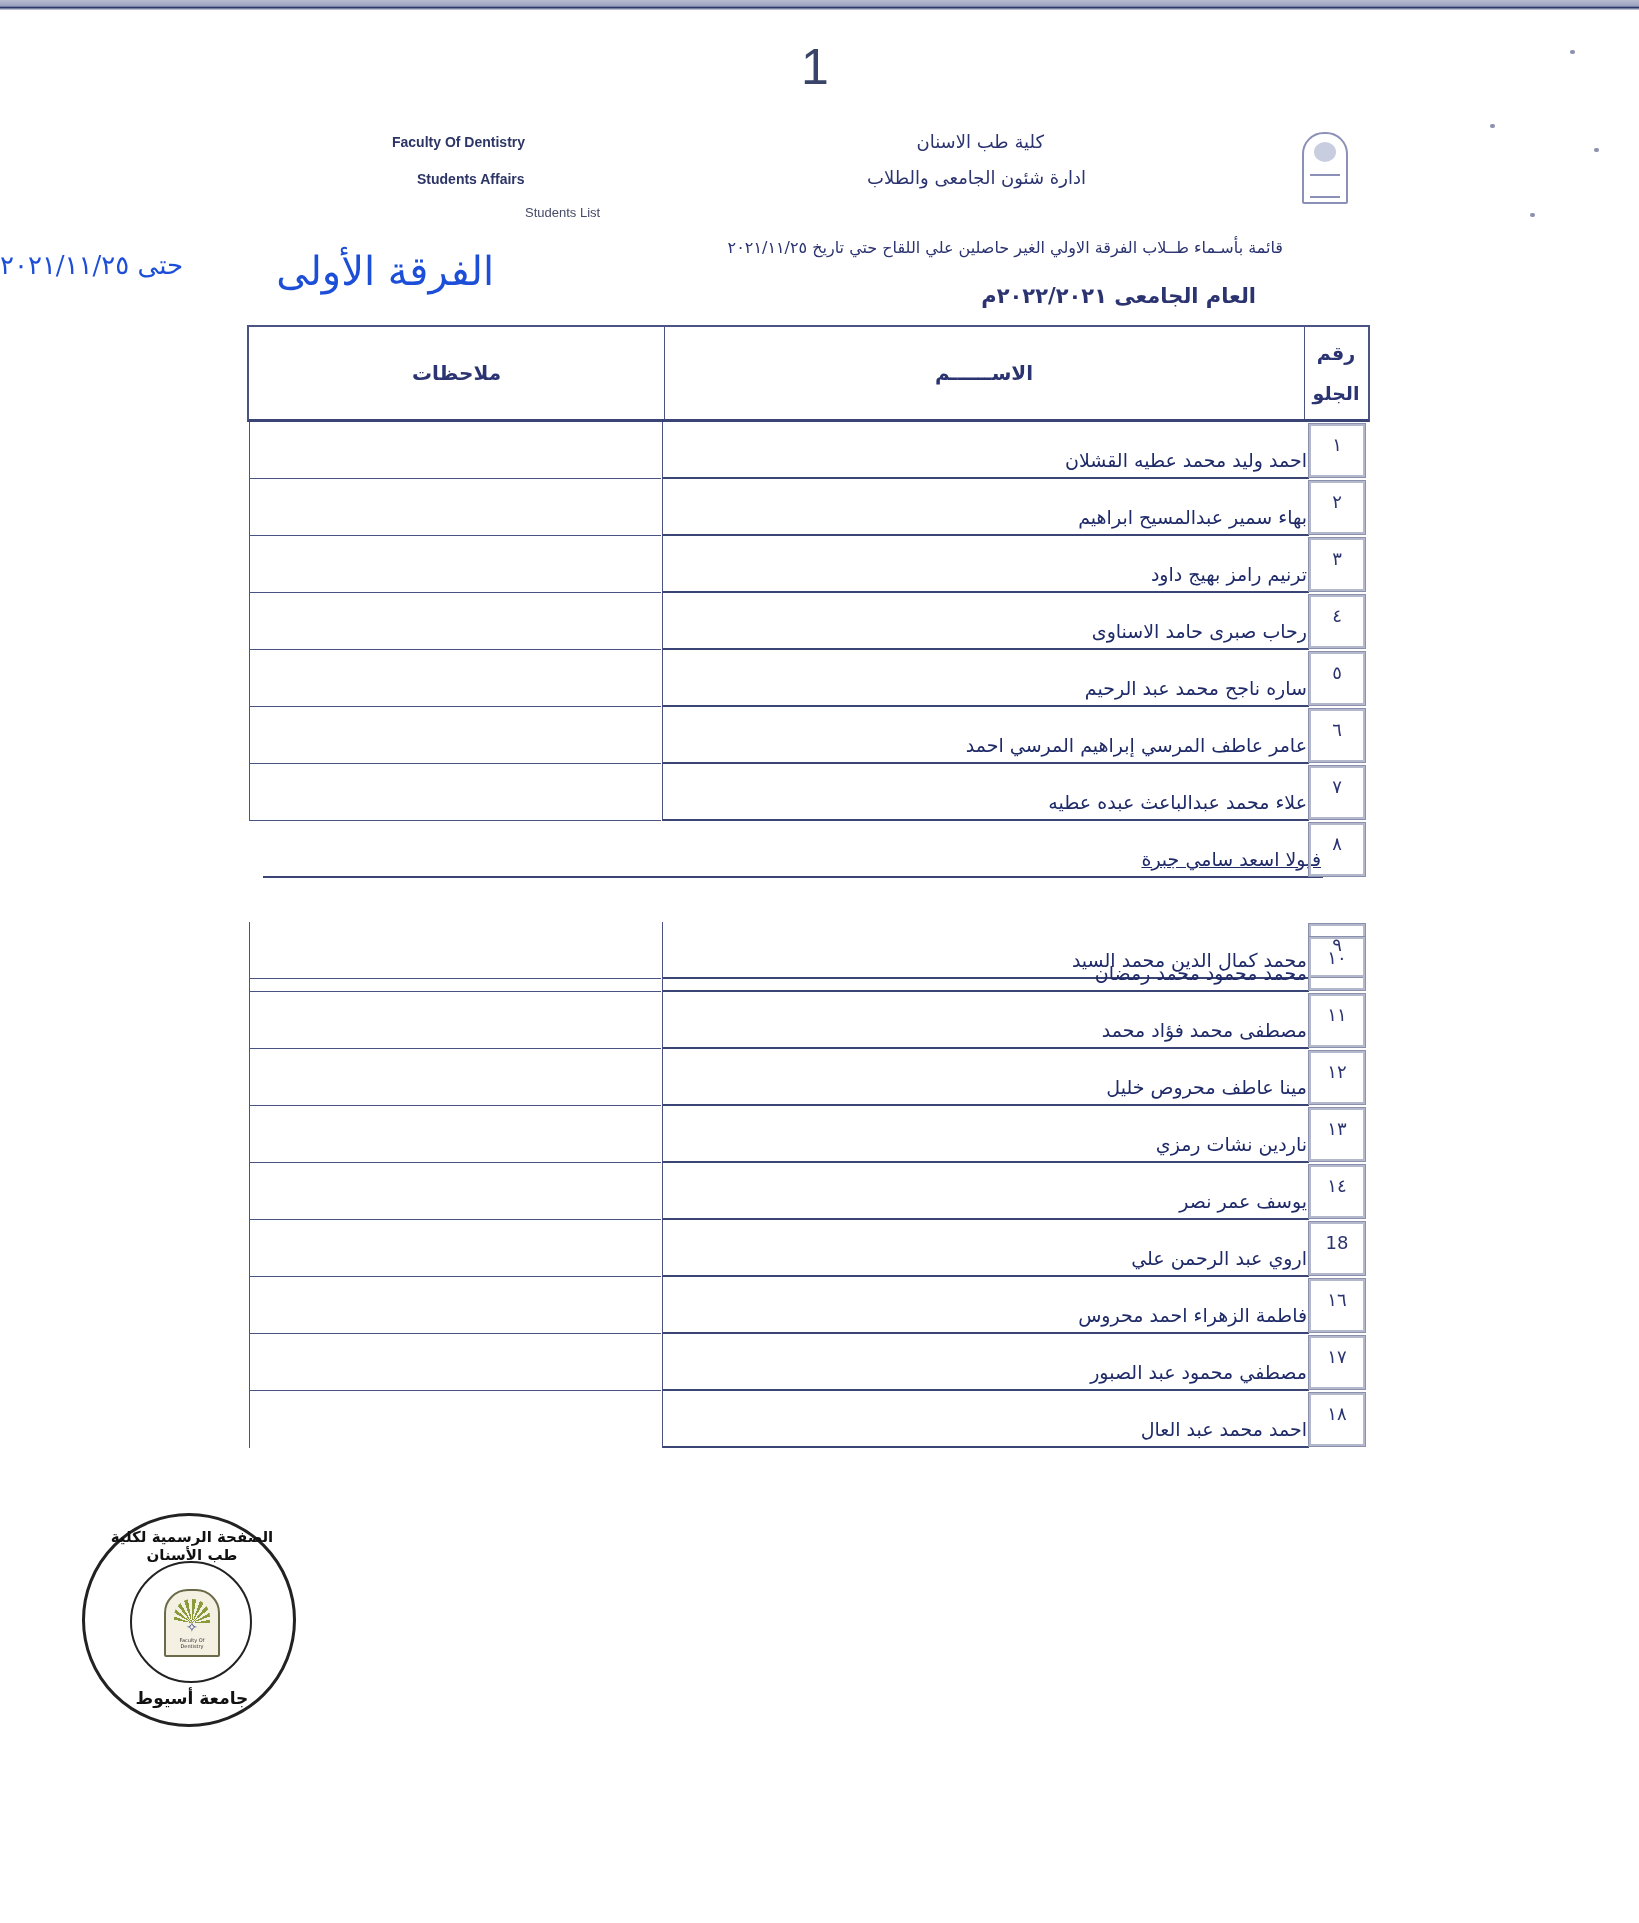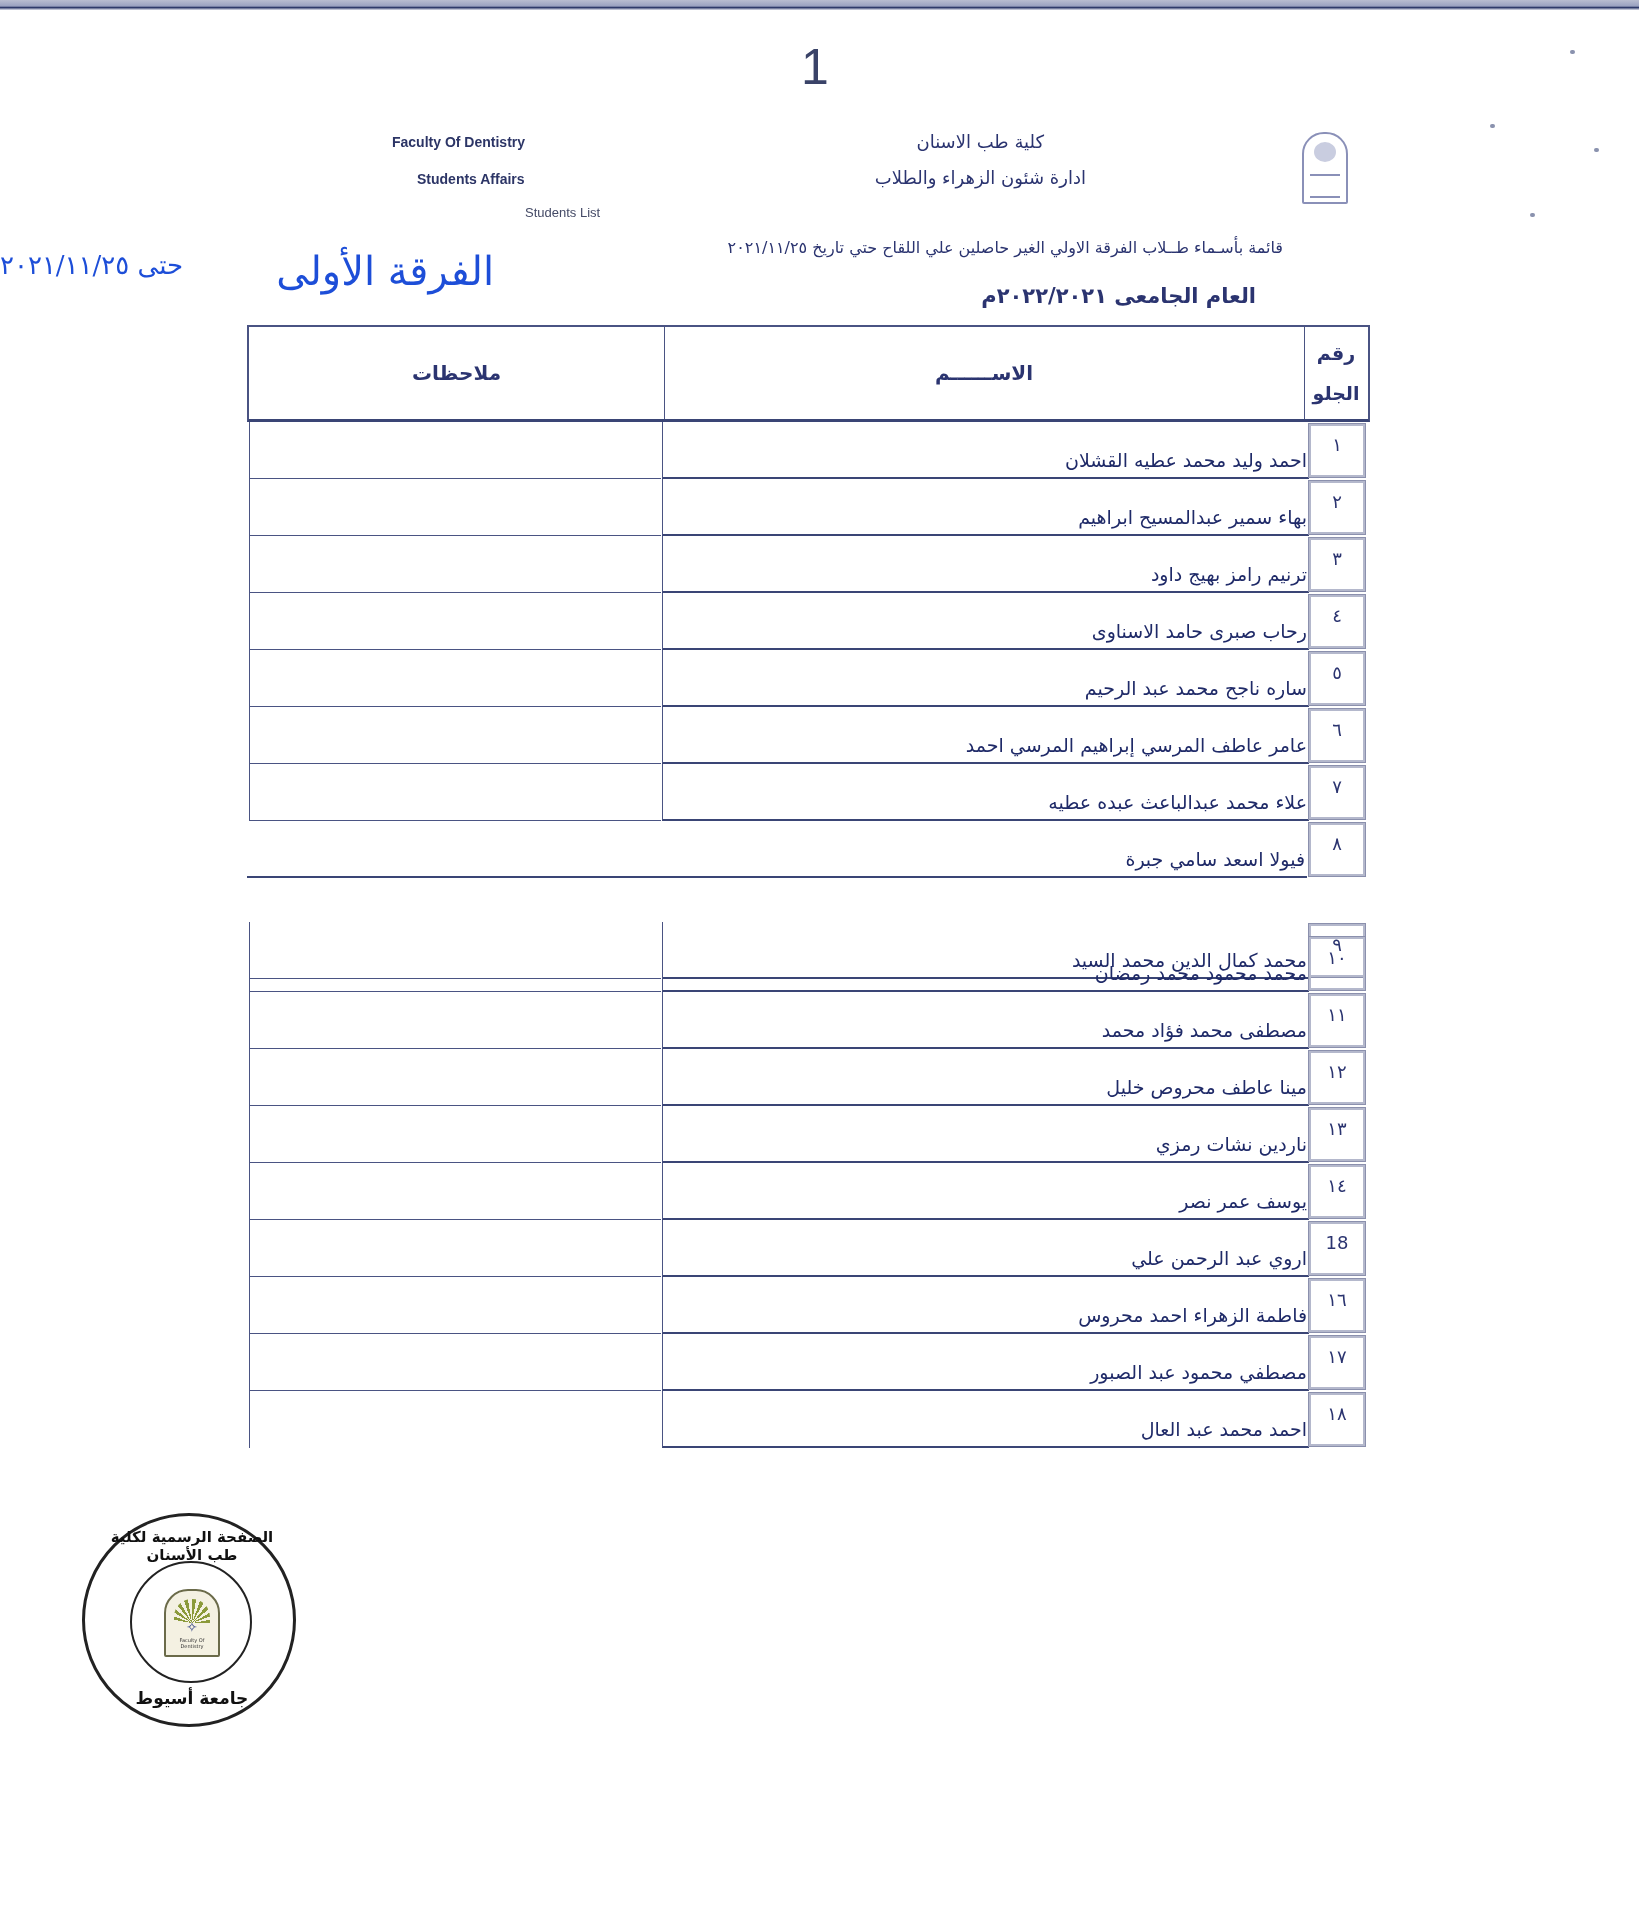--- a/index.html
+++ b/index.html
@@ -49,21 +49,21 @@
   .hdr .c { position:absolute; top:0; height:100%; display:flex; align-items:center; justify-content:center; font-weight:bold; font-size:20px; color:#2b3470; }
   .hdr .c.notes { left:0; width:415px; border-right:1px solid #4a5383; }
   .hdr .c.name { left:415px; width:640px; border-right:1px solid #4a5383; }
   .hdr .c.num { left:1055px; width:64px; flex-direction:column; font-size:19px; line-height:40px; }
   .row { position:absolute; left:0; width:1123px; height:57px; }
   .row .notes { position:absolute; left:2px; top:0; width:412px; height:100%; border:1px solid #4a5383; border-top:none; border-right:none; box-sizing:border-box; }
   .row .name { position:absolute; left:415px; top:0; width:647px; height:100%; border-left:1px solid #4a5383; border-bottom:2px solid #3a4575; box-sizing:border-box;
     direction:rtl; font-size:19px; color:#1f2a68; padding-right:2px; display:flex; align-items:flex-end; padding-bottom:6px; white-space:nowrap; }
   .row .num { position:absolute; left:1062px; top:2px; width:56px; height:53px; border:2px solid #b4b8cc; box-sizing:border-box; outline:1px solid #8b90ad;
     display:flex; align-items:flex-start; justify-content:center; padding-top:8px; font-size:18px; color:#2b3470; }
-  .row.merged .name { left:0; width:1060px; border-left:none; }
+  .row.merged .name { left:16px; width:1060px; border-left:none;text-decoration:underline; }
   
   .stamp { position:absolute; left:82px; top:1513px; width:214px; height:214px; border:3px solid #222; border-radius:50%; box-sizing:border-box; }
   .stamp .inner { position:absolute; left:45px; top:45px; width:118px; height:118px; border:2px solid #222; border-radius:50%; }
   .stamp .logo { position:absolute; left:32px; top:26px; width:56px; height:68px; border:2px solid #6b6b4a; border-radius:24px 24px 2px 2px; background:#f4f1e2; box-sizing:border-box; }
   .stamp .logo .rays { position:absolute; left:8px; top:8px; width:36px; height:24px; background:repeating-conic-gradient(from 200deg at 50% 100%, #8b9a3a 0 10deg, #f4f1e2 10deg 20deg); border-radius:18px 18px 0 0; }
   .stamp .logo .tooth { position:absolute; left:20px; top:28px; font-size:14px; color:#3a4a8a; }
   .stamp .logo .cap { position:absolute; left:2px; top:46px; width:48px; font-size:5px; text-align:center; color:#333; }
   .stamp .arc-top { position:absolute; left:20px; top:12px; width:174px; text-align:center; font-size:15px; font-weight:bold; color:#111; direction:rtl; }
   .stamp .arc-bot { position:absolute; left:30px; top:172px; width:154px; text-align:center; font-size:17px; font-weight:bold; color:#111; direction:rtl; }
   .speck { position:absolute; width:5px; height:4px; background:#8a92ae; border-radius:2px; }
@@ -73,21 +73,21 @@
 
 <div class="scan-top"></div>
 
 <div class="page-num">1</div>
 
 <div class="en-head" style="left:392px;top:134px;">Faculty Of Dentistry</div>
 <div class="en-head" style="left:417px;top:171px;">Students Affairs</div>
 <div class="en-small" style="left:525px;top:205px;">Students List</div>
 
 <div class="ar-head" style="right:595px;top:131px;">كلية طب الاسنان</div>
-<div class="ar-head" style="right:553px;top:167px;">ادارة شئون الزهراء والطلاب</div>
+<div class="ar-head" style="right:553px;top:167px;">ادارة شئون الجامعى والطلاب</div>
 
 <div class="logo-top">
   <div class="sun"></div>
     <div class="txt"></div>
 </div>
 
 <div class="title-line" style="right:356px;top:238px;">قائمة بأسـماء طــلاب الفرقة الاولي  الغير حاصلين علي اللقاح حتي تاريخ ٢٠٢١/١١/٢٥</div>
 <div class="year-line" style="right:383px;top:284px;">العام الجامعى ٢٠٢٢/٢٠٢١م</div>
 
 <div class="hand" style="right:1145px;top:248px;font-size:40px;">الفرقة الأولى</div>

